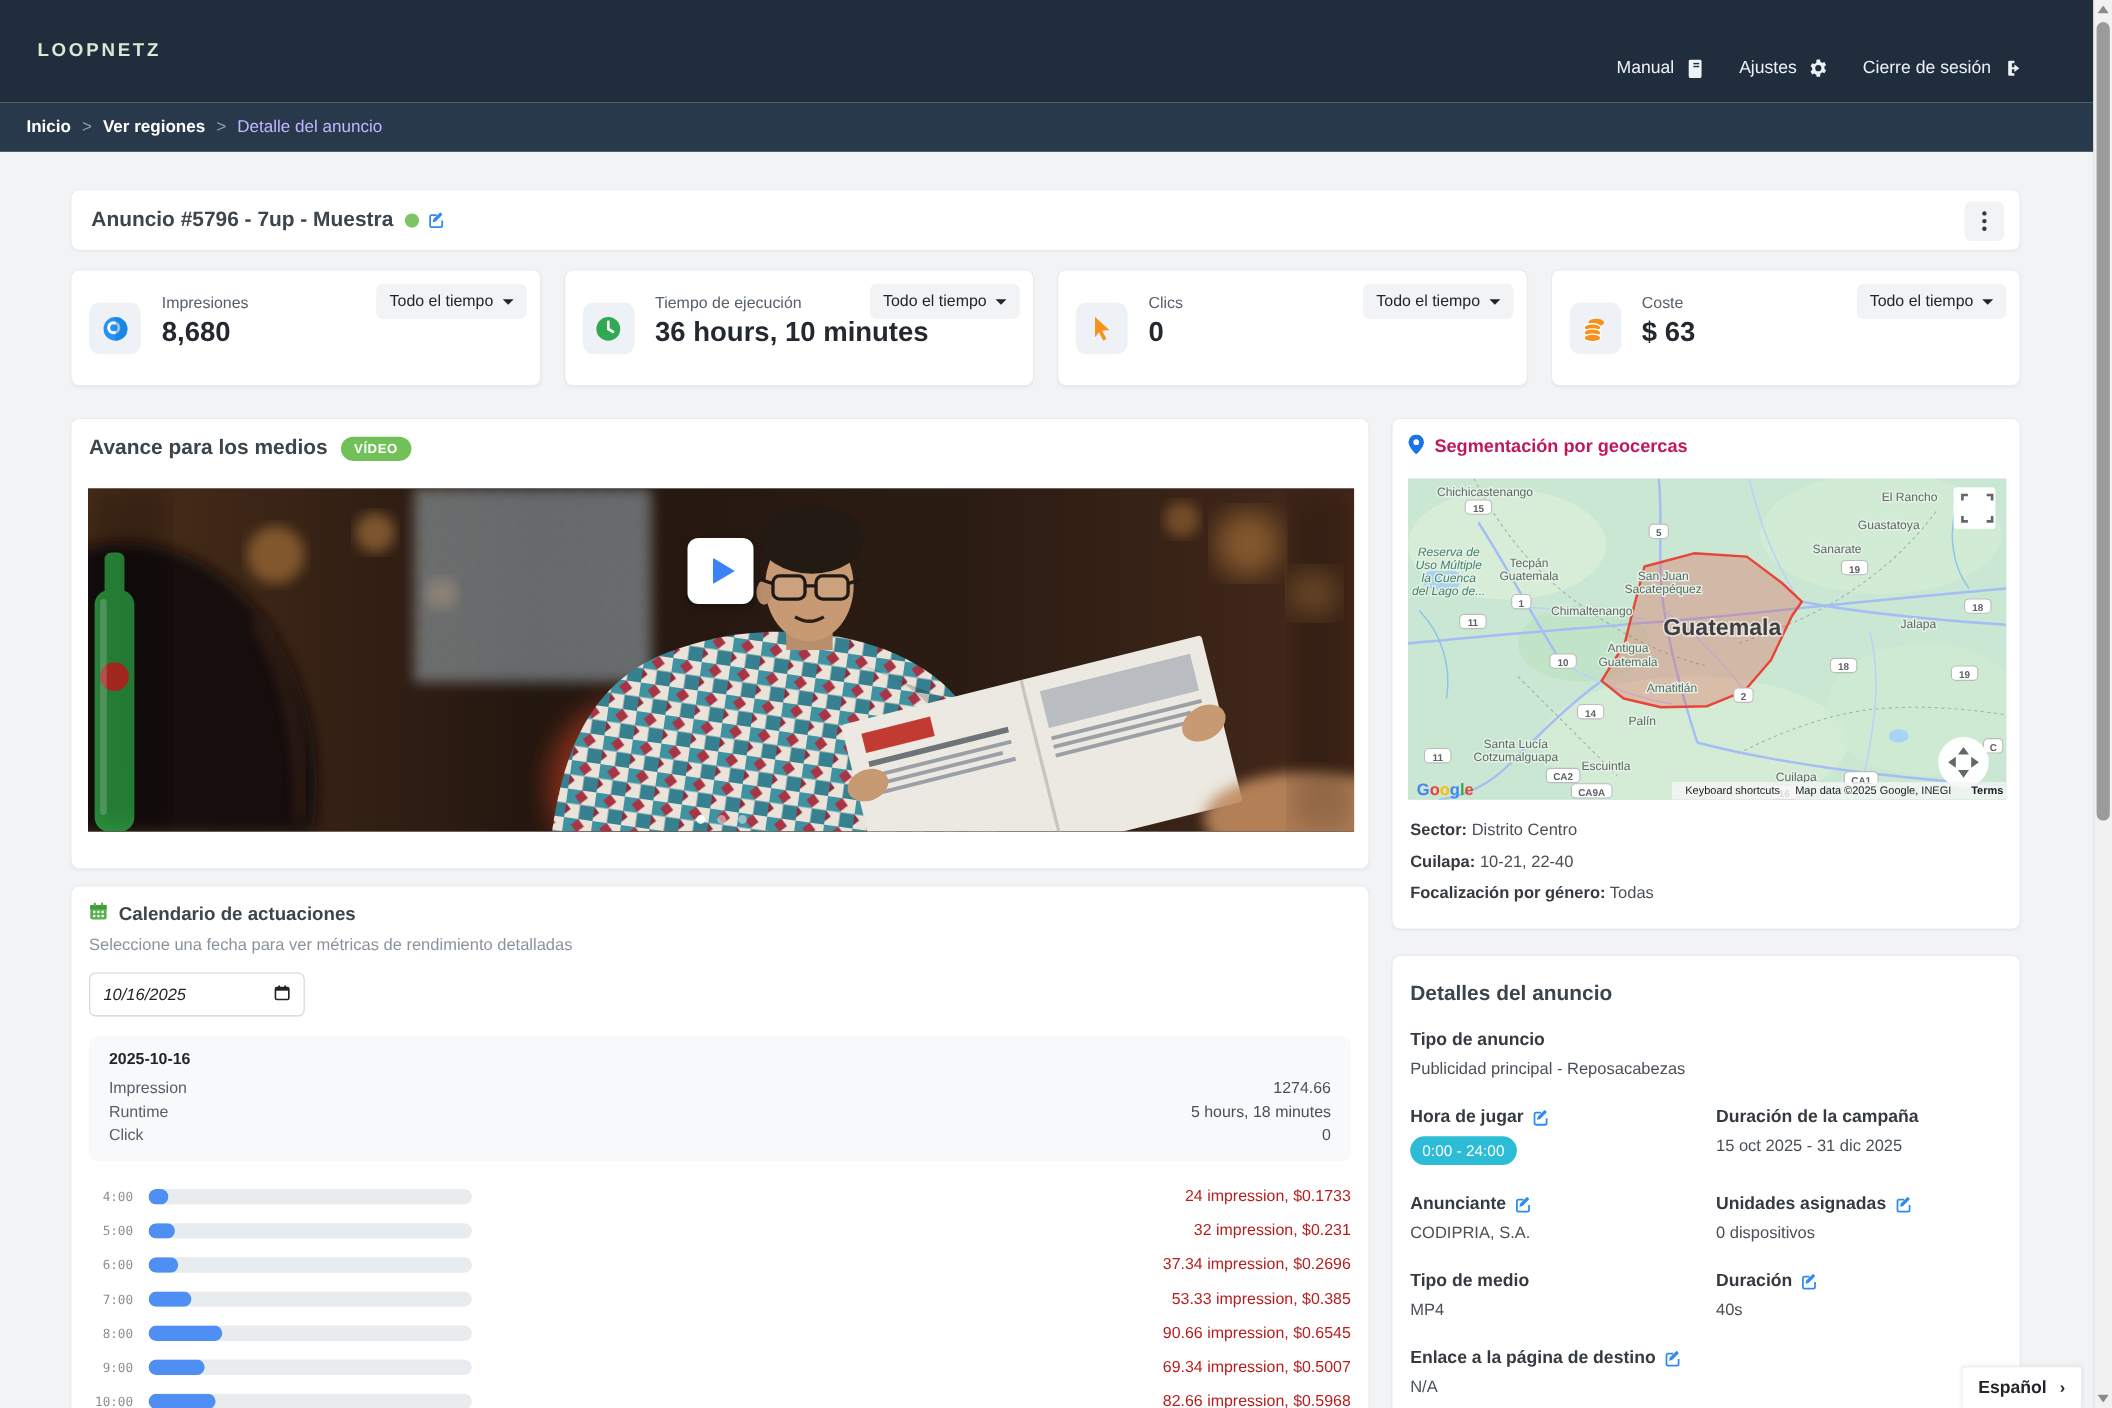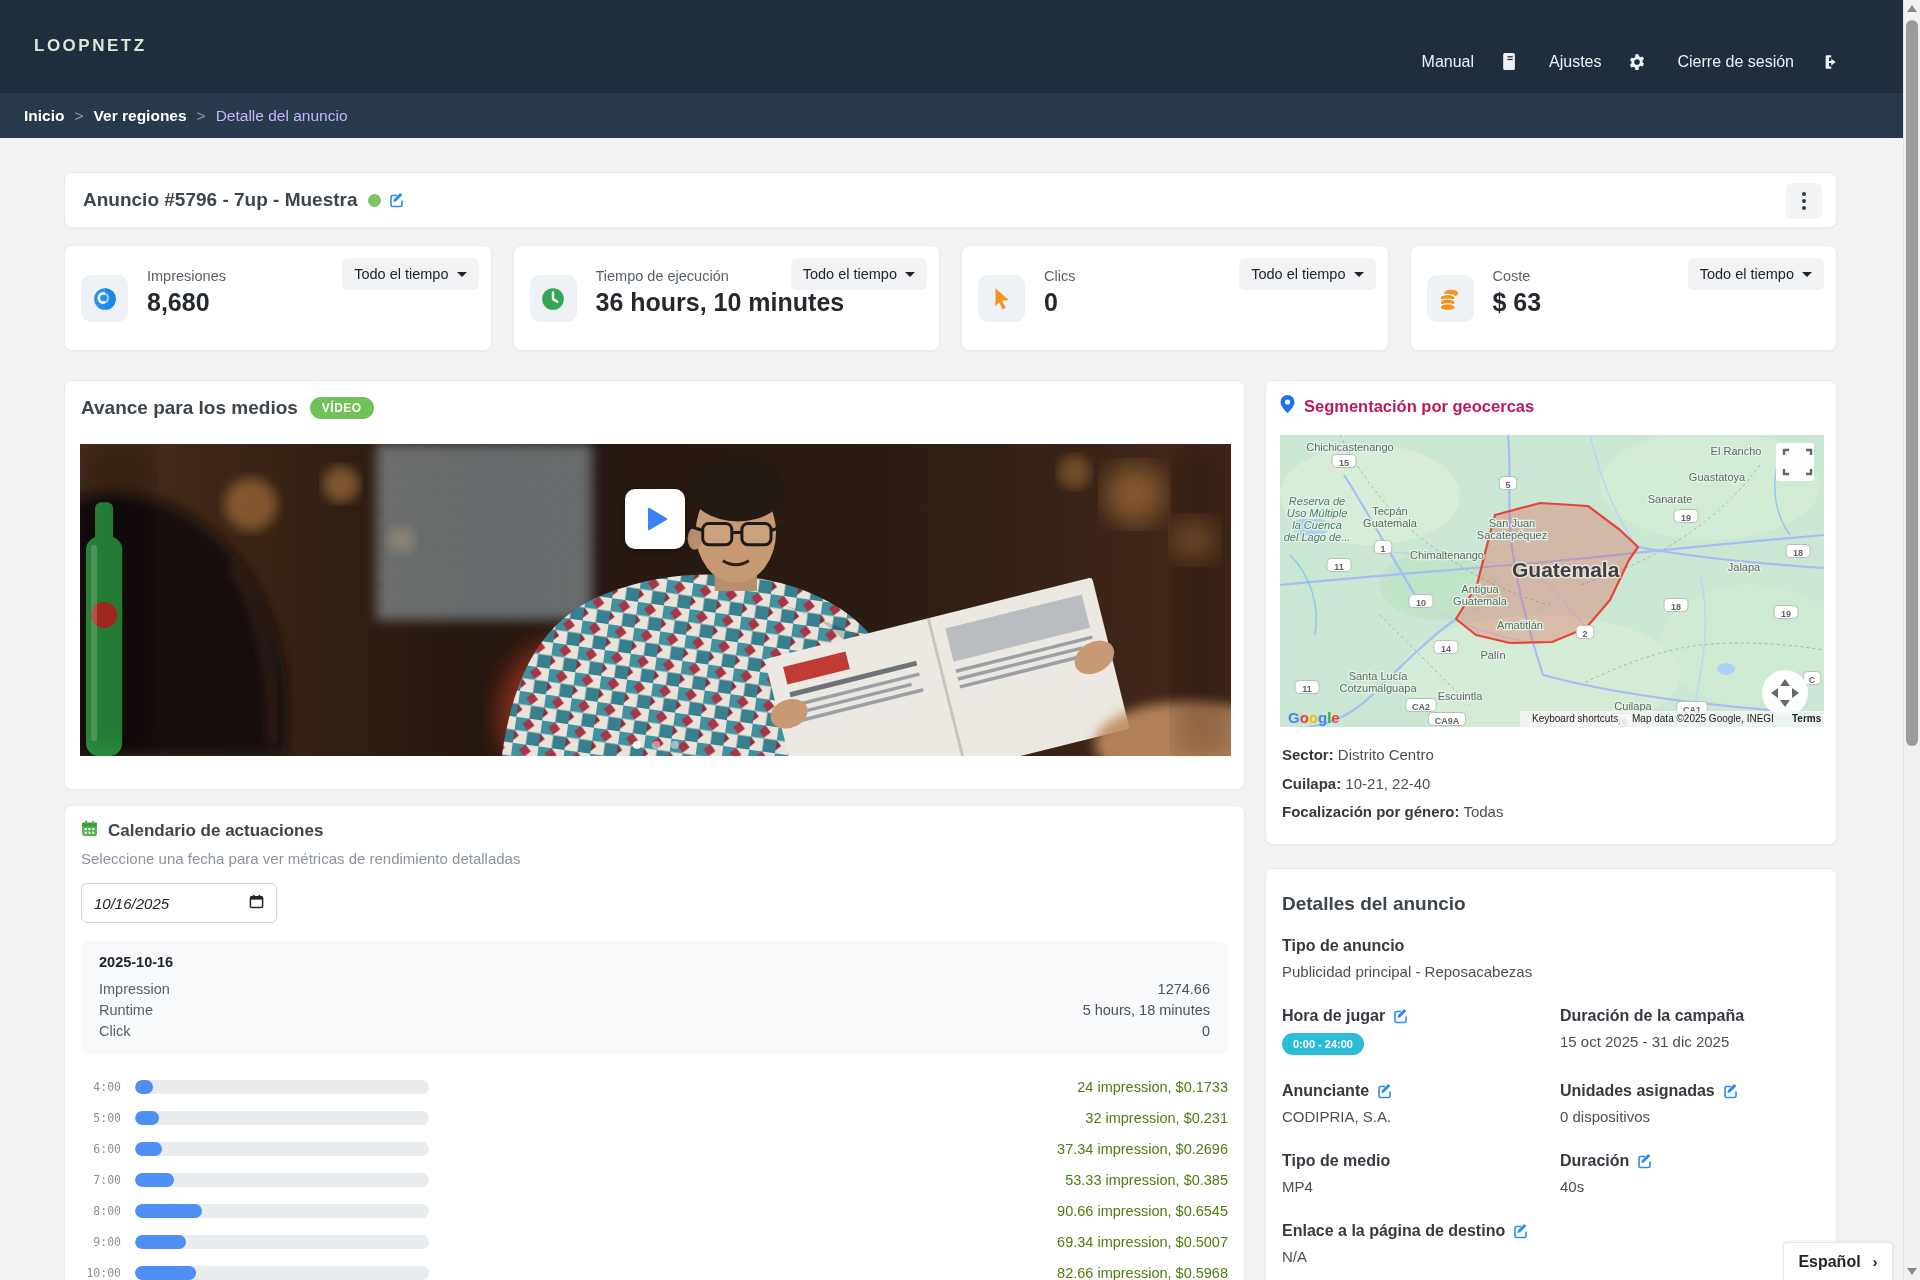--- a/index.html
+++ b/index.html
@@ -4,21 +4,21 @@
 <title>Anuncio #5796</title>
 <style>
   * { margin:0; padding:0; box-sizing:border-box; }
   html,body { width:1920px; height:1280px; overflow:hidden; }
   body { font-family:"Liberation Sans", sans-serif; background:#f2f3f5; position:relative; color:#212529; }
 
   
   .navbar { position:absolute; left:0; top:0; width:1920px; height:93px; background:#1f2d3d; }
   .logo { position:absolute; left:34px; top:36px; font-size:17px; font-weight:700; letter-spacing:2.5px; color:#d8e9d5; }
   .nav-items { position:absolute; right:82px; top:0; height:93px; display:flex; align-items:center; gap:32px; }
-  .nav-item { display:flex; gap:26px; color:#eef2f6; font-size:16px; cursor:pointer;margin-top:31px; }
+  .nav-item { display:flex; align-items:center; gap:10px; color:#eef2f6; font-size:16px; cursor:pointer;margin-top:31px; }
   .nav-item svg { display:block; }
 
   
   .breadcrumb-bar { position:absolute; left:0; top:93px; width:1920px; height:45px; background:#28394c; display:flex; align-items:center; padding-left:24px; font-size:15.5px; }
   .crumb-link { color:#ffffff; font-weight:700; }
   .crumb-current { color:#c4b5fd; }
   .crumb-sep { color:#8fa0ae; margin:0 10px; }
 
   
   .card { position:absolute; background:#fff; border:1px solid #e9ebee; border-radius:8px; box-shadow:0 1px 2px rgba(20,30,40,.04); }
@@ -59,21 +59,21 @@
   .date-input { margin-top:16px; width:196px; height:40px; border:1px solid #ced4da; border-radius:6px; background:#fff; display:flex; align-items:center; justify-content:space-between; padding:0 12px; font-size:15px; color:#212529; cursor:text;font-style:italic; }
   .day-summary { margin-top:18px; background:#f8f9fa; border-radius:8px; padding:13px 18px; }
   .day-summary-date { font-size:14.5px; font-weight:700; color:#212529; margin-bottom:9px; }
   .sum-row { display:flex; justify-content:space-between; font-size:14.5px; color:#55606a; line-height:21px; }
   .sum-row .v { color:#495057; }
   .bars { margin-top:21px; }
   .bar-row { display:flex; align-items:center; height:21px; margin-bottom:10px; }
   .bar-hour { width:40px; text-align:right; font-family:"DejaVu Sans Mono", monospace; font-size:11.5px; color:#8a9096; }
   .bar-track { width:294px; height:14px; margin-left:14px; background:#e9ecef; border-radius:7px; overflow:hidden; }
   .bar-fill { height:14px; background:#4f8ef2; border-radius:7px; }
-  .bar-value { flex:1; text-align:right; font-size:14.5px; color:#4d7c0f; }
+  .bar-value { flex:1; text-align:right; font-size:14.5px; color:#b91c1c; }
 
   
   .map-card { left:1265px; top:380px; width:572px; height:465px; padding:14px; }
   .map-header { display:flex; align-items:center; gap:9px; }
   .map-title { font-size:16.5px; font-weight:700; color:#be185d; }
   .map-box { position:absolute; left:14px; top:54px; width:544px; height:292px; overflow:hidden; cursor:grab; background:#c9e7d2; }
   .geo-info { position:absolute; left:16px; top:360px; font-size:15px; line-height:28.5px; color:#495057; }
   .geo-info b { color:#343a40; }
   .map-place { font-size:11px; fill:#5c6b62; paint-order:stroke; stroke:#e6f2e8; stroke-width:2.5px; }
   .map-place.reserve { font-style:italic; fill:#45806b; }
@@ -83,21 +83,21 @@
   .map-attr.b { font-weight:700; }
   .google-text { font-size:15px; font-weight:700; }
 
   
   .details-card { left:1265px; top:868px; width:572px; height:432px; padding:24px 16px; overflow:hidden; }
   .details-title { font-size:19px; font-weight:700; color:#3d454c; margin-bottom:22px; }
   .field-grid { display:grid; grid-template-columns:278px 1fr; row-gap:27px; }
   .field.span2 { grid-column:1 / span 2; }
   .field-label { font-size:16px; font-weight:700; color:#343a40; display:flex; align-items:center; gap:8px; }
   .field-value { margin-top:8px; font-size:15px; color:#495057; }
-  .time-badge { display:inline-block; background:#2cbcd6; color:#fff; font-size:11px; font-weight:700; padding:5px 11px; border-radius:13px; }
+  .time-badge { display:inline-block; background:#2cbcd6; color:#fff; font-size:14px; font-weight:400; padding:5px 11px; border-radius:13px; }
   .edit-icon { display:inline-flex; cursor:pointer; }
 
   
   .lang-btn { position:absolute; left:1783px; top:1242px; width:110px; height:38px; background:#fff; border:1px solid #e3e6e9; border-bottom:none; border-radius:4px 4px 0 0; display:flex; align-items:center; justify-content:center; gap:12px; font-size:16px; font-weight:700; color:#212529; cursor:pointer; box-shadow:0 -1px 4px rgba(0,0,0,.06); }
   .lang-chevron { font-size:15px; font-weight:700; }
 
   
   .scrollbar { position:absolute; right:0; top:0; width:17px; height:1280px; background:#f1f1f1; border-left:1px solid #e2e2e2; }
   .sb-arrow { position:absolute; left:3px; width:0; height:0; border-left:5.5px solid transparent; border-right:5.5px solid transparent; }
   .sb-up { top:5px; border-bottom:7px solid #8a8a8a; }

